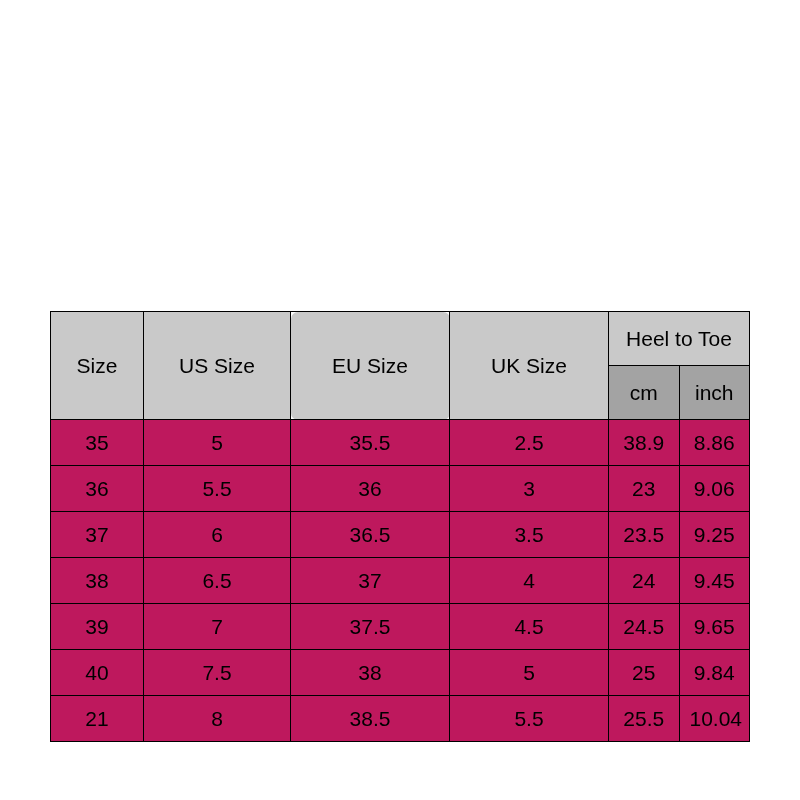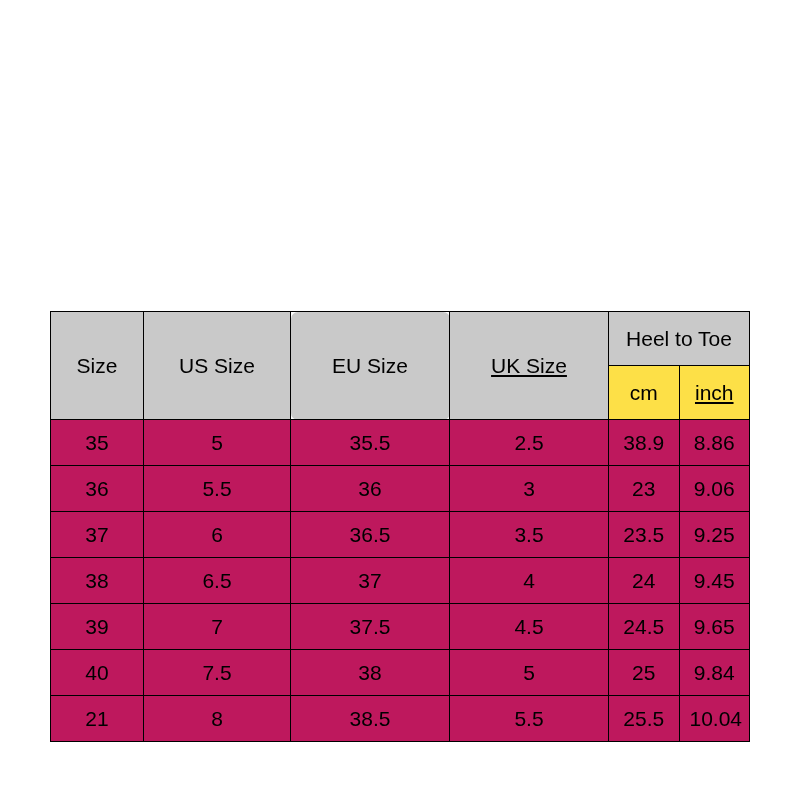--- a/index.html
+++ b/index.html
@@ -43,33 +43,33 @@
     font-size: 15px;
   }
   .hdr-tall {
     height: 66px;
   }
   .hdr-group {
     height: 33px;
   }
   .hdr-sub {
     height: 33px;
-    background: #fde047;
+    background: #a3a3a3;
   }
   tbody tr td {
     height: 25px;
     background: #be185d;
     font-size: 15px;
   }
   .col-size { width: 72px; }
   .col-us { width: 126px; }
   .col-eu { width: 138px; border-radius: 7px; }
-  .col-uk { width: 138px; text-decoration: underline; }
+  .col-uk { width: 138px; }
   .col-cm { width: 98px; }
-  .col-inch { width: 128px; text-decoration: underline; }
+  .col-inch { width: 128px; }
 </style>
 </head>
 <body>
 
 <div id="size-chart-wrap">
   <table class="size-chart">
     <thead>
       <tr>
         <th class="hdr hdr-tall col-size" rowspan="2">Size</th>
         <th class="hdr hdr-tall col-us" rowspan="2">US Size</th>

